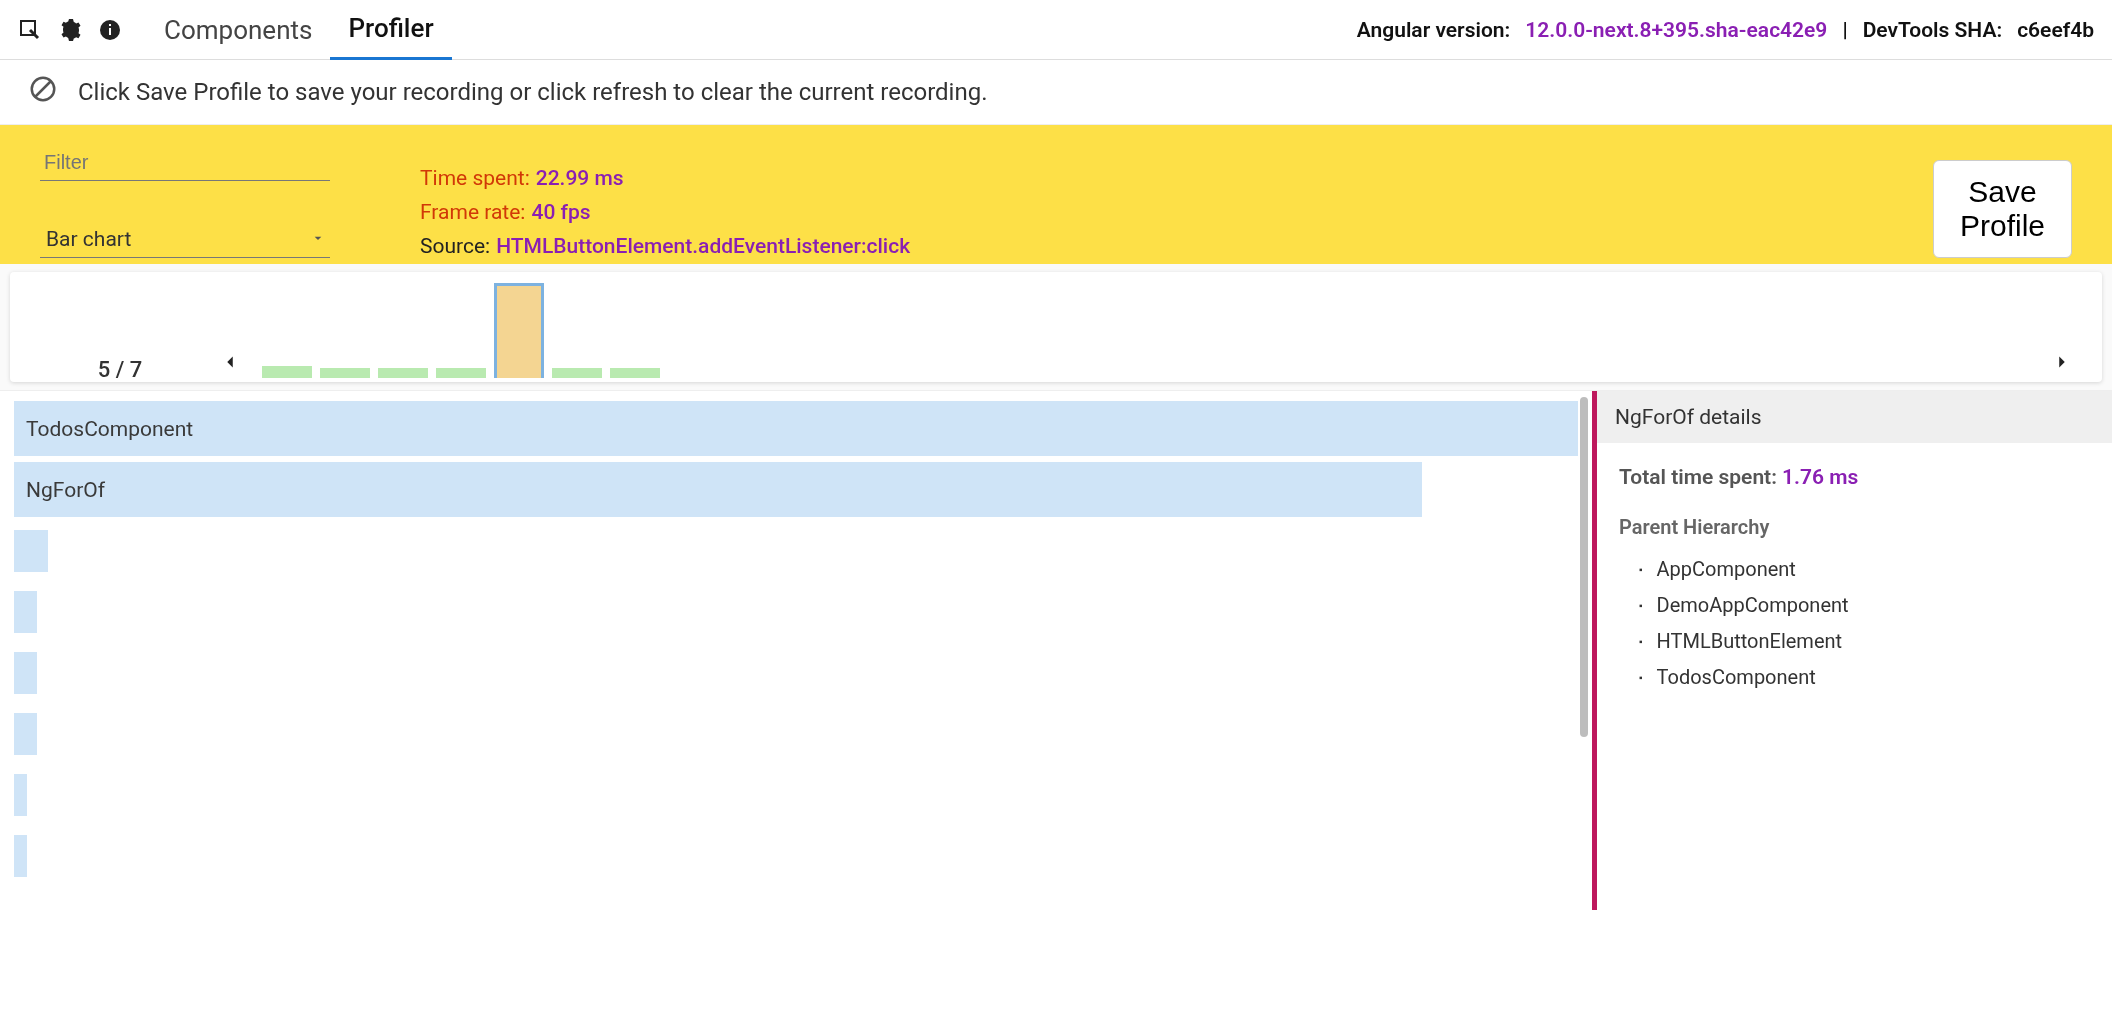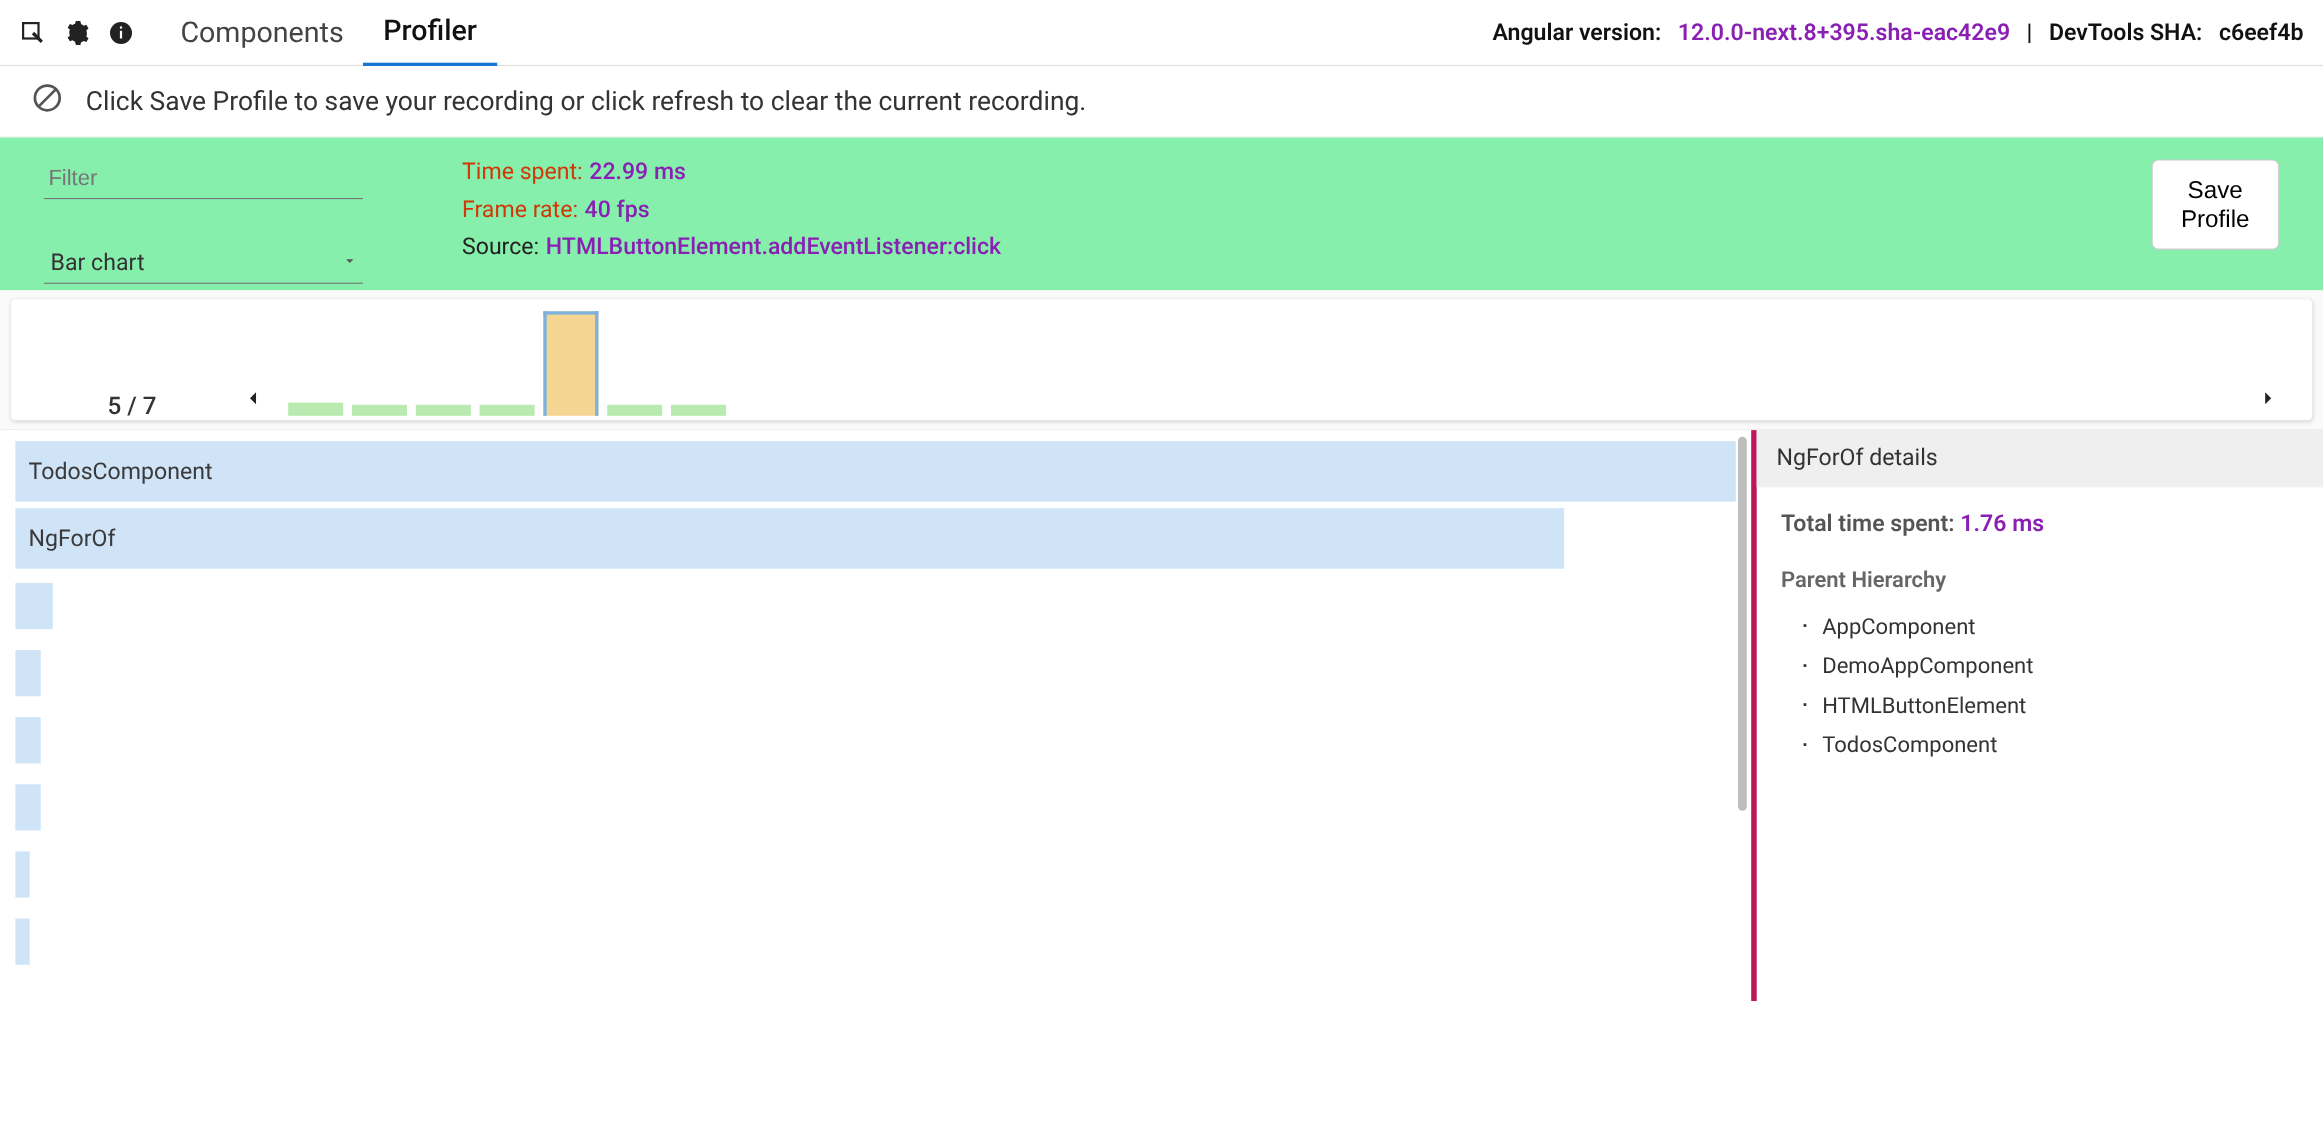--- a/index.html
+++ b/index.html
@@ -17,31 +17,31 @@
   .version-info { margin-left:auto; font-size:21px; font-weight:600; color:#111; display:flex; align-items:center; gap:15px; padding-right:8px;}
   .version-info .ver { color:#8a1fb3; }
   
   
   .hint-bar {
     display:flex; align-items:center; gap:20px; padding: 14px 28px; font-size:24px; border-bottom:1px solid #eee;
   }
   
   
   .controls-row {
-    background:#86efac; padding: 20px 40px 6px 40px; display:flex; align-items:flex-start;
+    background:#fde047; padding: 20px 40px 6px 40px; display:flex; align-items:flex-end;
   }
   .left-controls { display:flex; flex-direction:column; gap:40px; width:310px; }
   .filter-input { border:none; border-bottom:1px solid #777; font-size:20px; padding:6px 4px; background:transparent; outline:none; width:290px; }
   .select-chart { border:none; border-bottom:1px solid #777; font-size:21px; padding:6px 4px 6px 6px; background:transparent; width:290px; display:flex; justify-content:space-between; align-items:center; cursor:pointer; }
   .stats { margin-left:70px; display:flex; flex-direction:column; gap:10px; font-size:21px; }
   .stats .row { display:flex; gap:6px; }
   .stats .label-red { color:#d13807; }
   .stats .val-purple { color:#8a1fb3; font-weight:500; }
   .stats .label-dark { color:#222; }
-  .save-btn { margin-left:auto; border:1px solid #ccc; border-radius:6px; background:#fff; padding:14px 26px; font-size:22px; text-align:center; cursor:pointer; }
+  .save-btn { margin-left:auto; border:1px solid #ccc; border-radius:6px; background:#fff; padding:14px 26px; font-size:30px; text-align:center; cursor:pointer; }
   
   
   .timeline-wrap { background:#fafafa; padding:8px 10px 8px 10px; }
   .timeline {
     background:#fff; height:110px; border-radius:4px; box-shadow:0 1px 4px rgba(0,0,0,.15);
     display:flex; align-items:flex-end; padding:0 20px; position:relative;
   }
   .frame-counter { font-size:22px; font-weight:500; width:180px; text-align:center; }
   .nav-arrow { width:40px; height:40px; display:flex; align-items:center; justify-content:center; cursor:pointer; }
   .bars-track { flex:1; height:100%; display:flex; align-items:flex-end; gap:8px; padding:0 12px 4px 12px; }

